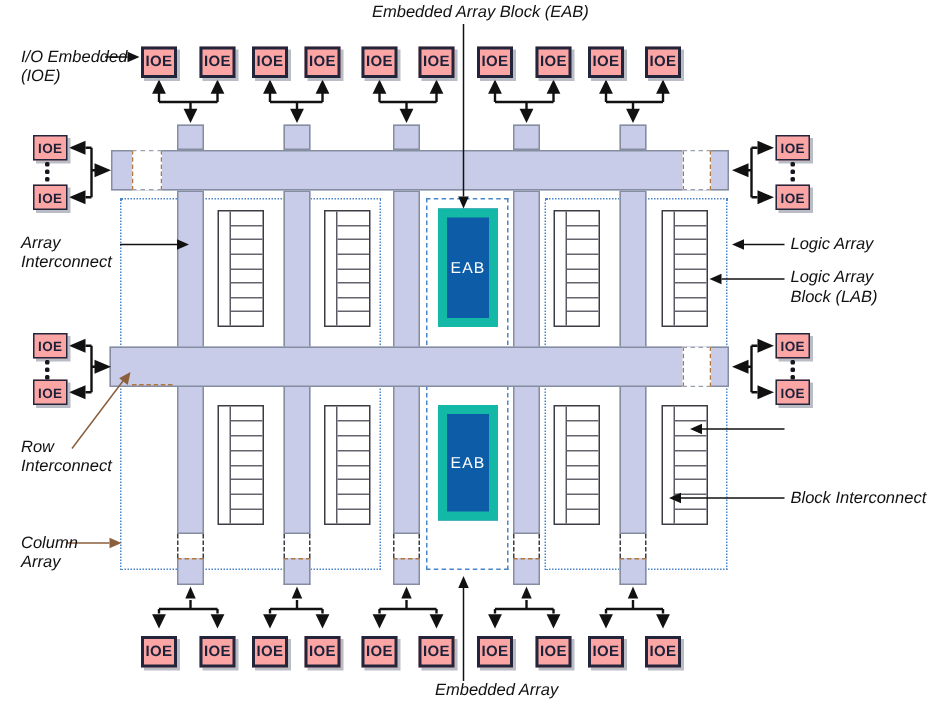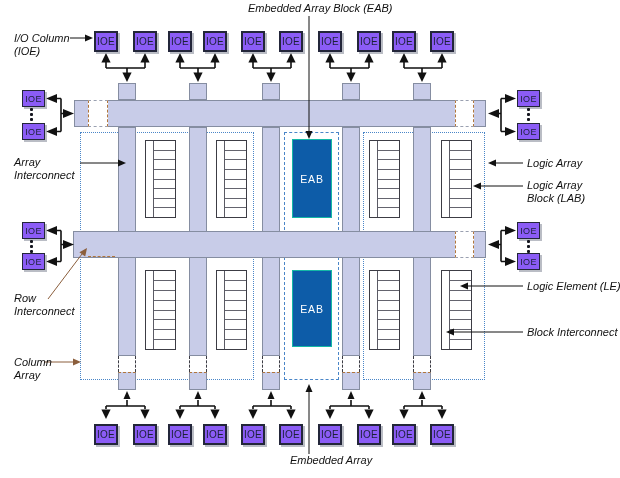--- a/index.html
+++ b/index.html
@@ -22,27 +22,27 @@
        border-left:1px dashed #3c3c44;border-right:1px dashed #3c3c44;}
   .b2dash{position:absolute;border-top:1px dashed var(--tan);}
   .dotrect{position:absolute;box-sizing:border-box;border:1px dotted var(--dot);}
   .dashrect{border:1px dashed var(--dot);}
   .lab{position:absolute;background:#fff;border:1px solid #3c3c44;
        box-sizing:border-box;display:flex;}
   .lab-strip{width:8px;border-right:1px solid #5a5a64;box-sizing:border-box;}
   .lab-les{flex:1;display:flex;flex-direction:column;}
   .lab-le{flex:1;border-bottom:1px solid #64646e;}
   .lab-le:last-child{border-bottom:none;}
-  .eab{position:absolute;background:var(--eab-fill);border:1px solid #14b8a6;
+  .eab{position:absolute;background:var(--eab-fill);border:6px solid #14b8a6;
        color:var(--eab-text);display:flex;align-items:center;justify-content:center;
        font-size:10.5px;letter-spacing:.8px;box-sizing:border-box;}
-  .ioe{position:absolute;background:#8b5cf6;border:2px solid #23263a;
+  .ioe{position:absolute;background:#fca5a5;border:2px solid #23263a;
        box-shadow:2px 2px 0 rgba(130,134,150,.55);box-sizing:border-box;
        display:flex;align-items:center;justify-content:center;
-       font-weight:400;font-size:10px;letter-spacing:.3px;color:#1b2138;}
+       font-weight:700;font-size:10px;letter-spacing:.3px;color:#1b2138;}
   .ioe-side{font-size:9px;border-width:1.5px;}
   .dot{position:absolute;width:3px;height:3px;background:#15161f;border-radius:1px;}
   .ink-line{stroke:var(--ink);fill:none;}
   .ink-fill{fill:var(--ink);}
   .brown-line{stroke:var(--brown);fill:none;}
   .brown-fill{fill:var(--brown);}
 </style>
 </head>
 <body>
 
@@ -308,32 +308,31 @@
         <polygon points="309,139 305.5,131 312.5,131" class="ink-fill"></polygon>
       </g>
       <g>
         <path d="M309 454 V392" class="ink-line" stroke-width="1"></path>
         <polygon points="309,384 305.5,392 312.5,392" class="ink-fill"></polygon>
       </g>
     </svg>
 
   <div class="layer" id="label-layer">
     <div class="lbl" style="left:248px;top:2px">Embedded Array Block (EAB)</div>
-    <div class="lbl" style="left:14px;top:32px">I/O Column
+    <div class="lbl" style="left:14px;top:32px">I/O Embedded
 (IOE)</div>
     <div class="lbl" style="left:14px;top:156px">Array
 Interconnect</div>
     <div class="lbl" style="left:14px;top:292px">Row
 Interconnect</div>
     <div class="lbl" style="left:14px;top:356px">Column
 Array</div>
     <div class="lbl" style="left:527px;top:157px">Logic Array</div>
     <div class="lbl" style="left:527px;top:179px">Logic Array
 Block (LAB)</div>
-    <div class="lbl" style="left:527px;top:280px">Logic Element (LE)</div>
     <div class="lbl" style="left:527px;top:326px">Block Interconnect</div>
     <div class="lbl" style="left:290px;top:454px">Embedded Array</div>
   </div>
 
   <div class="layer" id="ioe-layer">
       <div class="ioe" style="left: 94px; top: 31px; width: 24px; height: 21px;">IOE</div>
       <div class="ioe" style="left: 133px; top: 31px; width: 24px; height: 21px;">IOE</div>
       <div class="ioe" style="left: 168px; top: 31px; width: 24px; height: 21px;">IOE</div>
       <div class="ioe" style="left: 203px; top: 31px; width: 24px; height: 21px;">IOE</div>
       <div class="ioe" style="left: 241px; top: 31px; width: 24px; height: 21px;">IOE</div>

